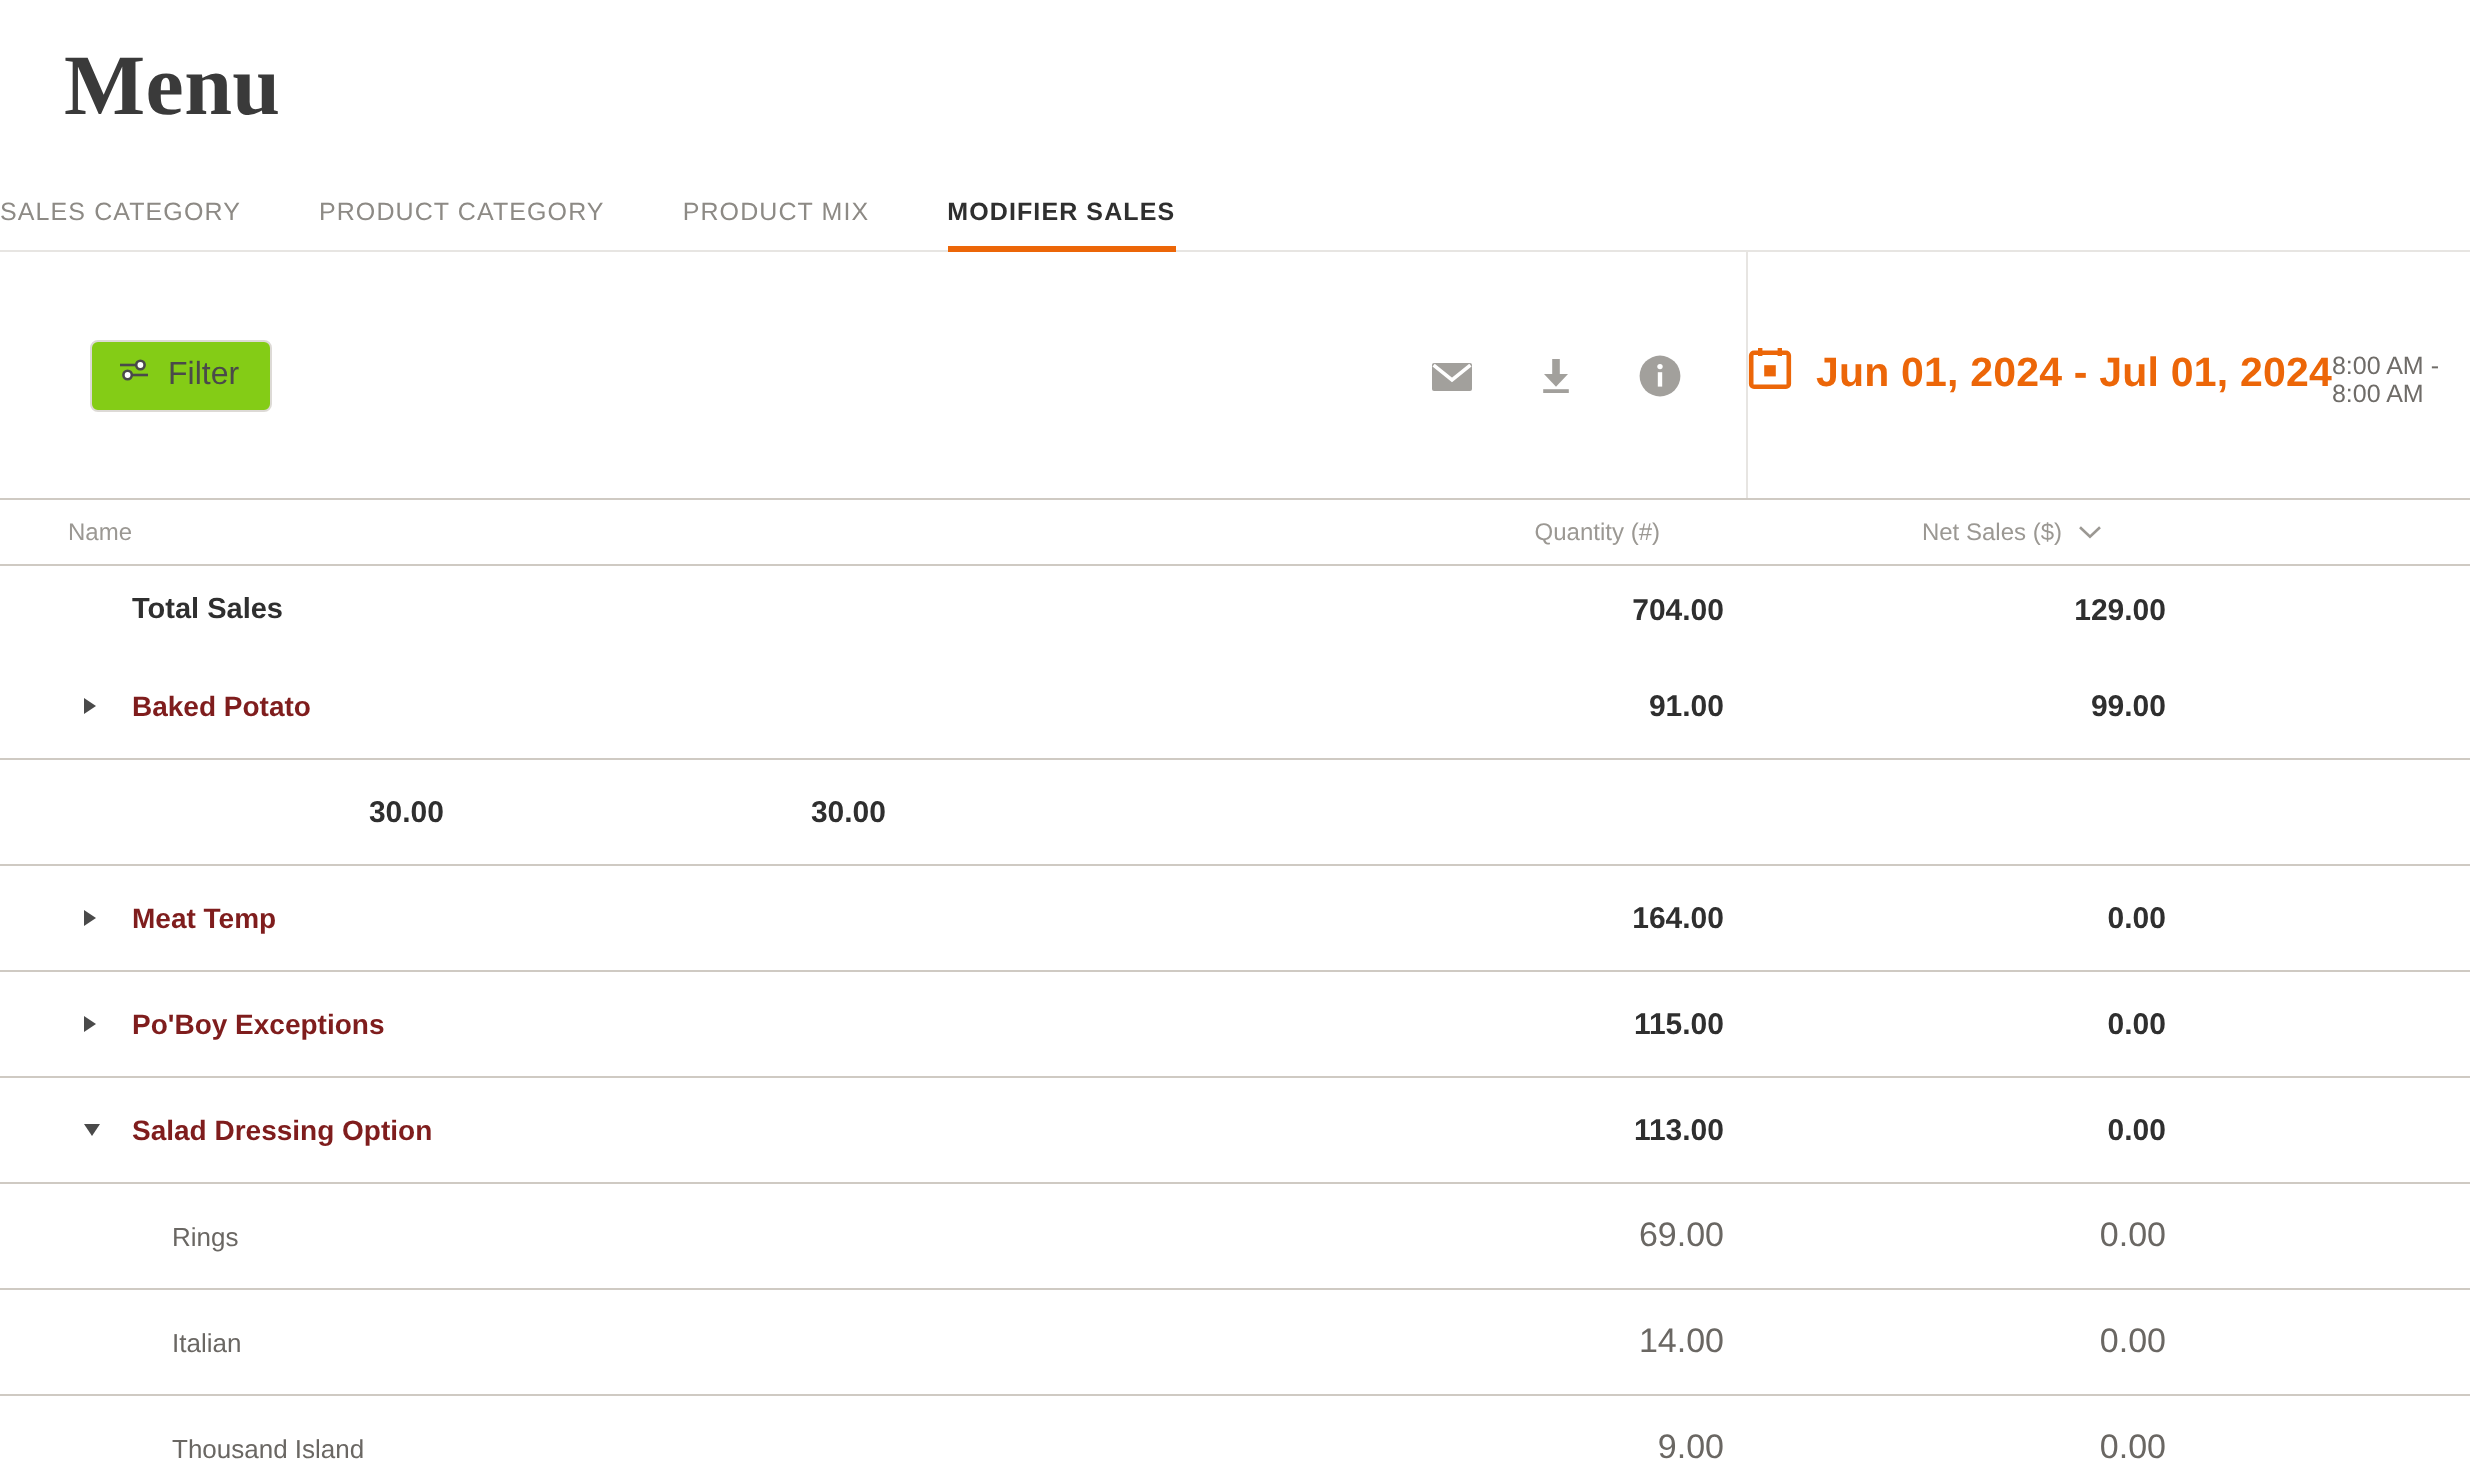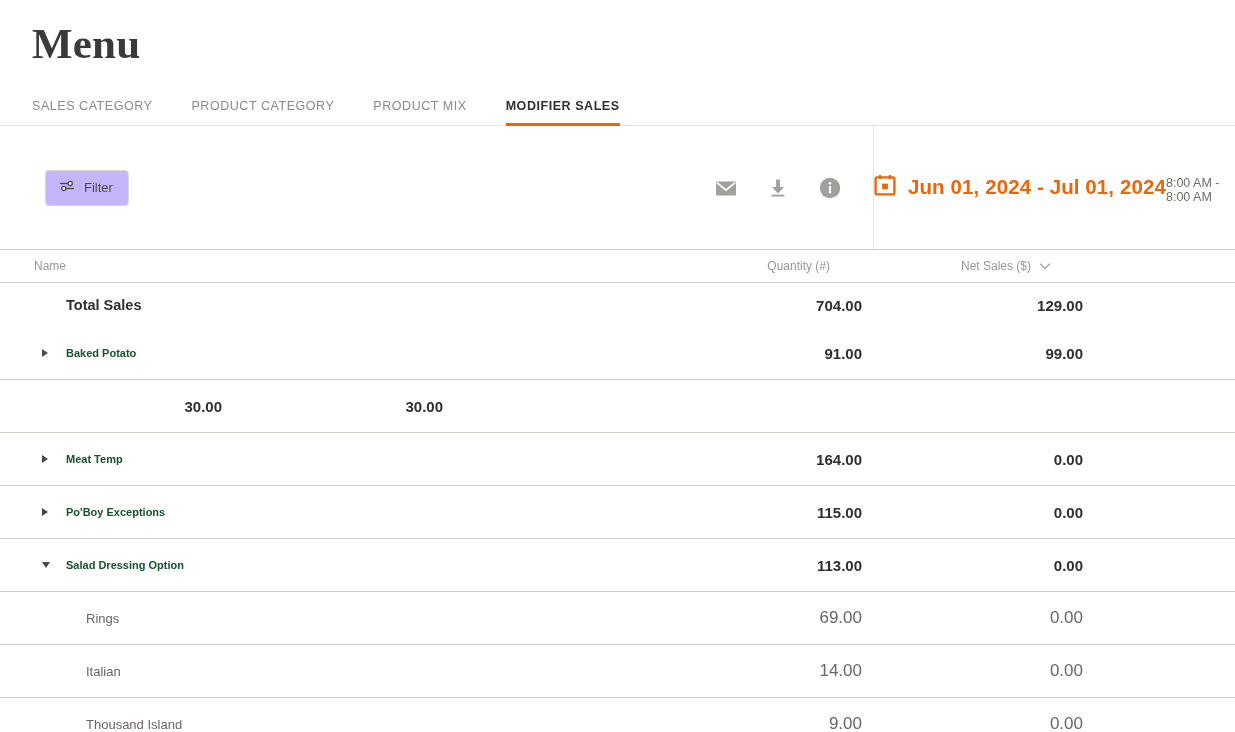--- a/index.html
+++ b/index.html
@@ -29,21 +29,20 @@
     color: #3a3a3a;
     letter-spacing: 0.2px;
   }
 
   
   .tabs {
     position: relative;
     display: flex;
     align-items: flex-end;
     height: 44px;
-    padding-left: 32px;
     box-sizing: border-box;
     border-bottom: 1px solid #e7e5e2;
   }
   .tab {
     position: relative;
     font-size: 12.5px;
     letter-spacing: 0.55px;
     color: #8d8a85;
     padding: 0 0 12px 0;
     margin-right: 39px;
@@ -81,22 +80,22 @@
     position: relative;
   }
   .filter-btn {
     display: inline-flex;
     align-items: center;
     gap: 9px;
     height: 36px;
     padding: 0 15px 0 13px;
     border: 1px solid #dddad6;
     border-radius: 4px;
-    background: #c4b5fd;
-    font-size: 13px;
+    background: #84cc16;
+    font-size: 16px;
     color: #4a4a4a;
     cursor: pointer;
     box-sizing: border-box;
   }
   .filter-icon { display: block; }
   .tool-icons {
     position: absolute;
     left: 714px;
     top: 50%;
     transform: translateY(-50%);
@@ -212,23 +211,23 @@
     border-right: 4.5px solid transparent;
   }
 
   .name-total {
     font-size: 14.5px;
     font-weight: 700;
     color: #2f2f2f;
     padding-left: 24px;
   }
   .name-parent {
-    font-size: 11px;
-    font-weight: 700;
-    color: #14532d;
+    font-size: 14px;
+    font-weight: 700;
+    color: #7f1d1d;
   }
   .name-child {
     font-size: 13px;
     font-weight: 400;
     color: #6a6763;
     padding-left: 44px;
   }
 
   .val-total { font-size: 15px; font-weight: 700; color: #2f2f2f; }
   .val-parent { font-size: 15px; font-weight: 700; color: #2f2f2f; }

